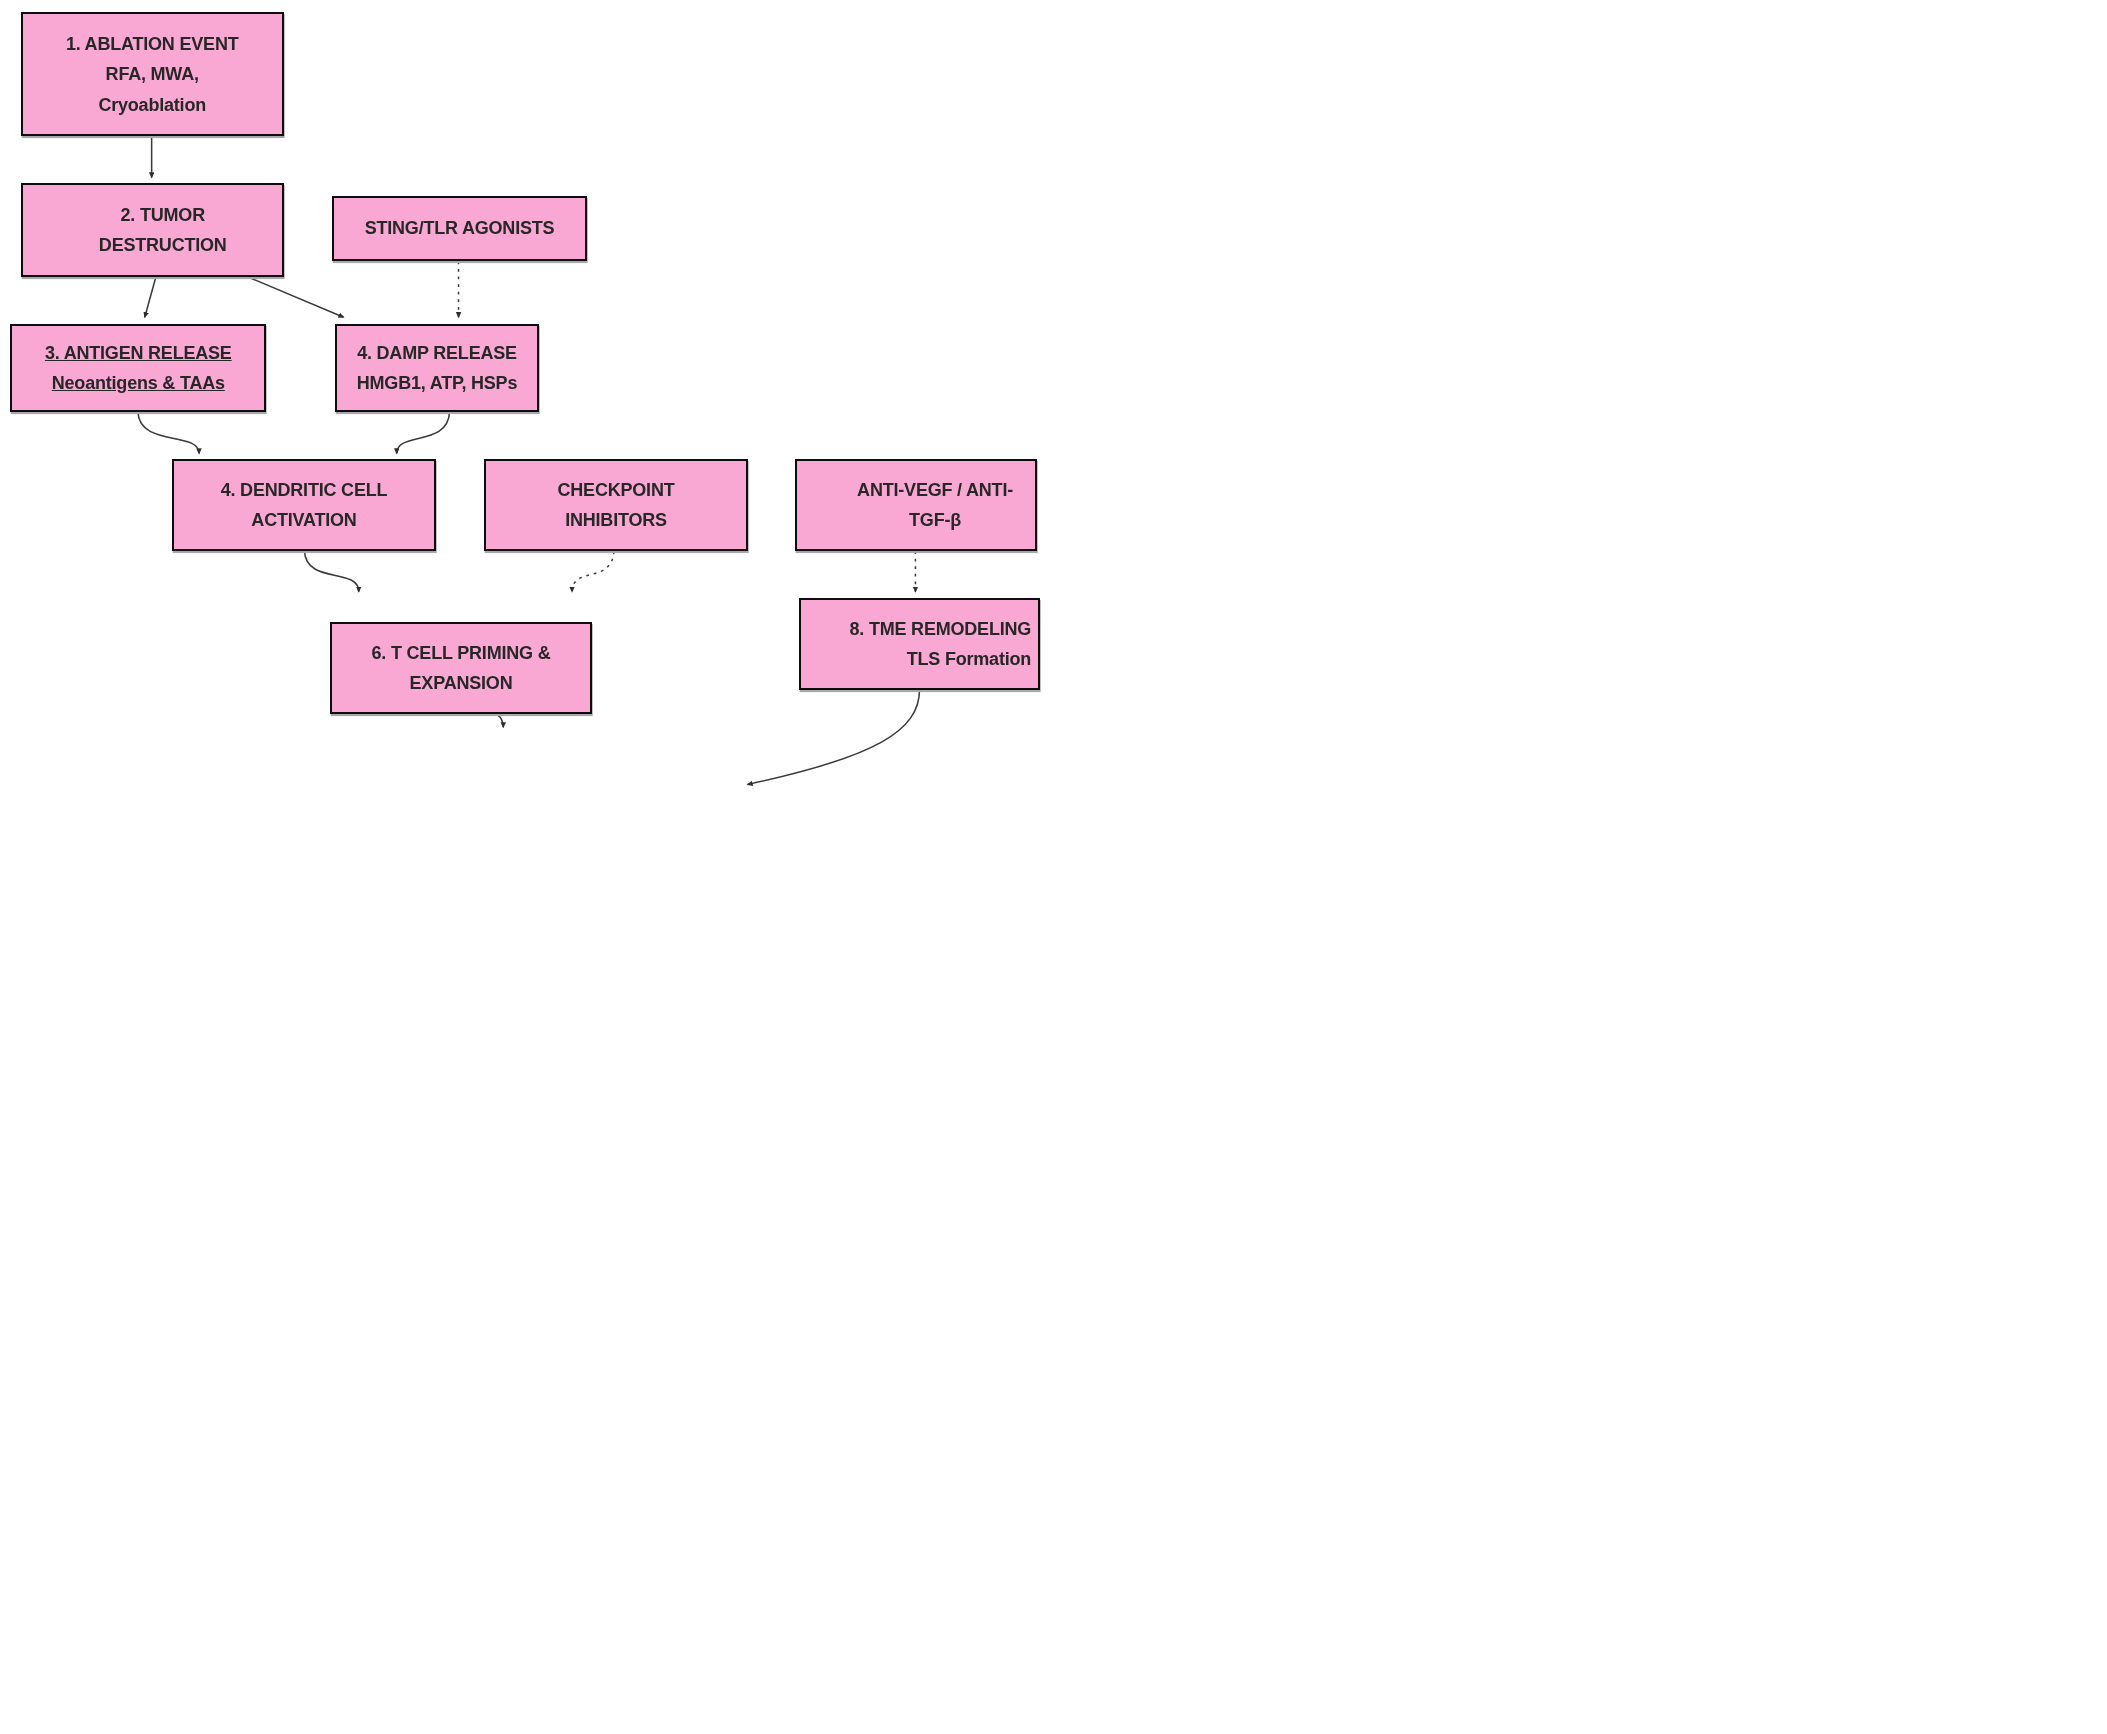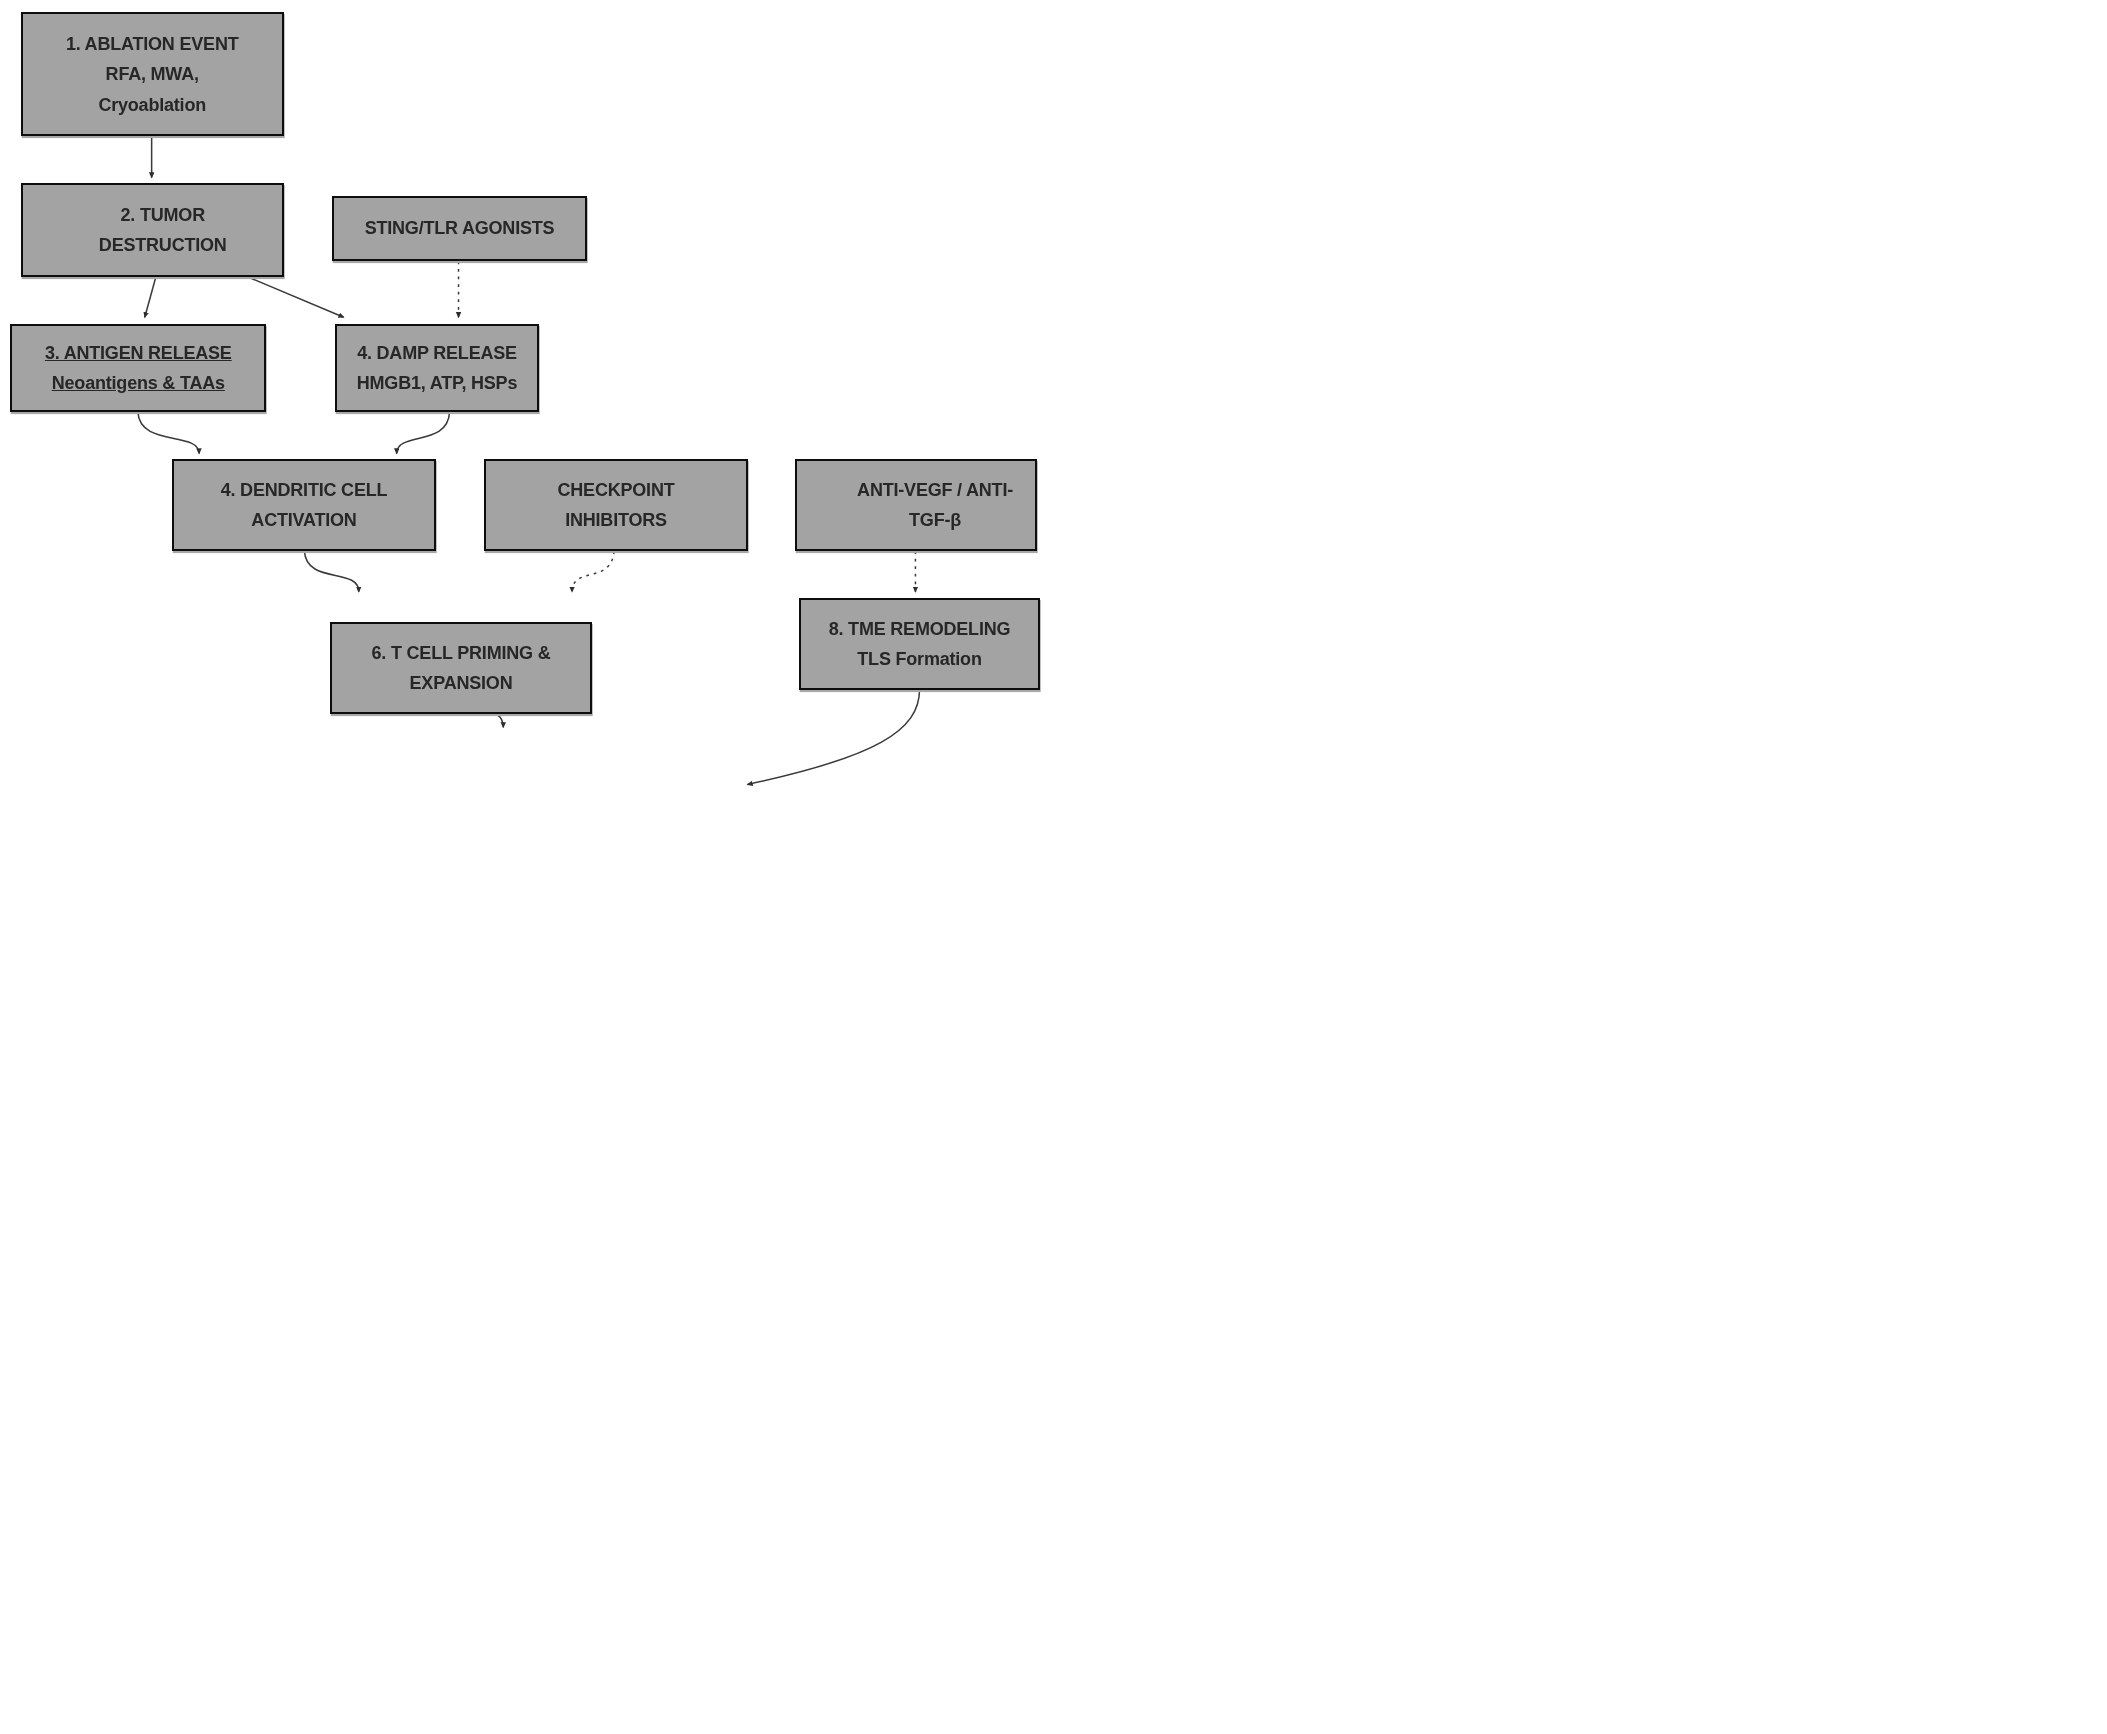--- a/index.html
+++ b/index.html
@@ -19,21 +19,21 @@
     position: absolute;
     left: 0;
     top: 0;
     width: 100%;
     height: 100%;
     pointer-events: none;
   }
   .node {
     position: absolute;
     box-sizing: border-box;
-    background: #a3a3a3;
+    background: #f9a8d4;
     border: 2.8px solid #0d0d0d;
     box-shadow: 0.7px 2.1px 0 #a8a8a8;
     display: flex;
     flex-direction: column;
     justify-content: center;
     align-items: center;
     text-align: center;
     color: #272727;
     font-weight: bold;
     font-size: 18px;
@@ -47,21 +47,21 @@
   
   .n-ablation   { left: 20.7px;   top: 12.4px;   width: 263px; height: 124px; }
   .n-tumor      { left: 20.7px;   top: 183px;  width: 263px; height: 94px; padding-left: 28px; }
   .n-sting      { left: 332px;  top: 196px;  width: 255px; height: 65px;  }
   .n-antigen    { left: 10.3px;   top: 324px;  width: 256px; height: 88px; text-decoration: underline; }
   .n-damp       { left: 335px;  top: 324px;  width: 204px; height: 88px; }
   .n-dendritic  { left: 172px;  top: 459px;  width: 264px; height: 92px; }
   .n-checkpoint { left: 484px;  top: 459px;  width: 264px; height: 92px; }
   .n-antivegf   { left: 795px; top: 459px;  width: 242px; height: 92px; padding-left: 45px; }
   .n-tcell      { left: 330px;  top: 598px;  width: 262px; height: 92px; margin-top: 24px; }
-  .n-tme        { left: 799px; top: 598px;  width: 241px; height: 92px; }
+  .n-tme        { left: 799px; top: 598px;  width: 241px; height: 92px; align-items: flex-end; }
   .n-systemic   { left: 481px;  top: 733px; width: 260px; height: 122px; }
 </style>
 </head>
 <body>
 
 <div class="canvas">
 
   <svg class="edges" width="1054" height="867" viewBox="0 0 1531 1260">
     <defs>
       <marker id="arrow" markerWidth="11" markerHeight="10" refX="7.5" refY="4" orient="auto" markerUnits="userSpaceOnUse">

